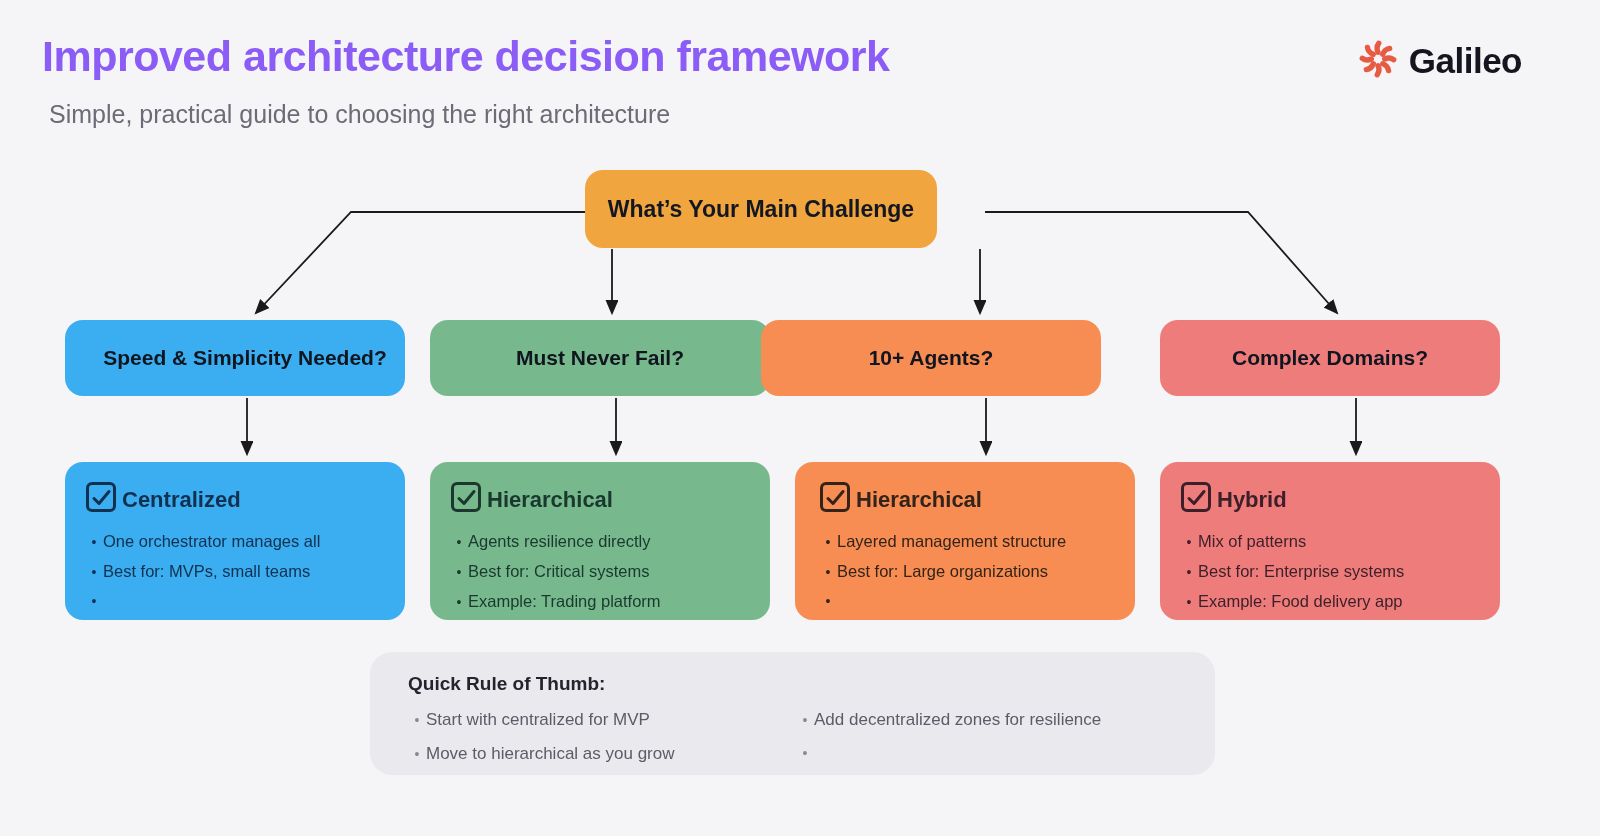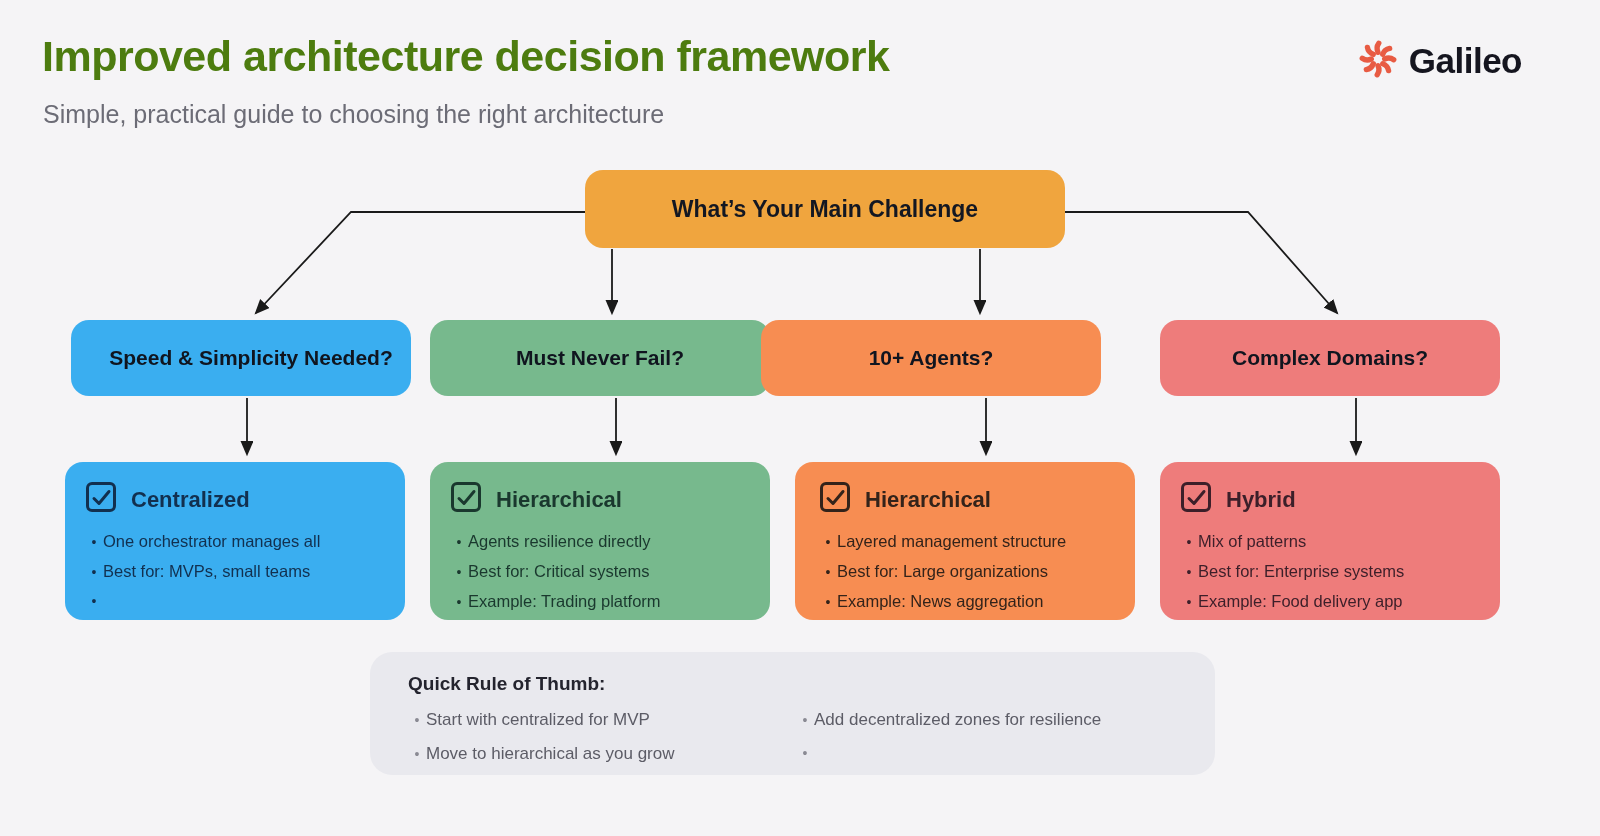--- a/index.html
+++ b/index.html
@@ -9,66 +9,66 @@
     font-family: "Liberation Sans", sans-serif;
     background: #F5F4F6;
     overflow: hidden;
     color: #161A33;
   }
 
   
   .page-title {
     position: absolute; left: 42px; top: 32px;
     font-size: 43px; font-weight: 700; letter-spacing: -0.5px;
-    color: #4d7c0f;
+    color: #8b5cf6;
   }
   .page-subtitle {
-    position: absolute; left: 43px; top: 100px;
+    position: absolute; left: 49px; top: 100px;
     font-size: 25px; font-weight: 400; color: #6C6C76;
   }
   .logo {
     position: absolute; right: 78px; top: 36px;
     display: flex; align-items: center; gap: 8px;
   }
   .logo-text { font-size: 35px; font-weight: 600; color: #15151F; letter-spacing: -0.5px; }
 
   
   .arrow-layer {
     position: absolute; left: 0; top: 0; width: 1600px; height: 836px;
     pointer-events: none;
   }
 
   .node {
     position: absolute; display: flex; align-items: center; justify-content: center;
     border-radius: 18px; text-align: center;
   }
   .root-node {
-    left: 585px; top: 170px; width: 480px; height: 78px;
+    left: 585px; top: 170px; width: 352px; height: 78px;
     background: var(--root-color, #F0A53E);
     font-size: 23px; font-weight: 600; color: #131722;
   }
   .q-node {
     top: 320px; width: 340px; height: 76px;
     font-size: 21px; font-weight: 600; color: #10151F;
   }
-  .q0 { left: 71px;  background: var(--c0, #3AAEF0); padding-left: 20px; }
+  .q0 { left: 65px;  background: var(--c0, #3AAEF0); padding-left: 20px; }
   .q1 { left: 430px; background: var(--c1, #77B98D); }
   .q2 { left: 761px; background: var(--c2, #F78D52); }
   .q3 { left: 1160px; background: var(--c3, #EE7C7B); }
 
   .card {
     position: absolute; top: 462px; width: 340px; height: 158px;
     border-radius: 18px; padding: 19px 20px 0 20px;
   }
   .card.c0 { left: 65px;  background: var(--c0, #3AAEF0); color: #12304F; }
   .card.c1 { left: 430px; background: var(--c1, #77B98D); color: #1A382E; }
   .card.c2 { left: 795px; background: var(--c2, #F78D52); color: #33231A; padding-left: 24px; }
   .card.c3 { left: 1160px; background: var(--c3, #EE7C7B); color: #3C1F29; }
 
-  .card-head { display: flex; align-items: center; gap: 13px; margin-bottom: 9px; }
+  .card-head { display: flex; align-items: center; gap: 4px; margin-bottom: 9px; }
   .card-title { font-size: 22px; font-weight: 700; }
   .check-icon { flex: 0 0 auto; display: block; }
 
   .bullet-row { display: flex; align-items: baseline; line-height: 29px; font-size: 16.5px; }
   .bullet-row .dot { width: 18px; text-align: center; flex: 0 0 auto; font-size: 14px; }
 
   
   .rule-box {
     position: absolute; left: 370px; top: 652px; width: 845px; height: 123px;
     background: #E9E9EE; border-radius: 22px; padding: 21px 0 0 38px;
@@ -187,21 +187,20 @@
   <div class="bullet-row">
       <span class="dot">•</span>
       <span>Layered management structure</span>
     </div>
   <div class="bullet-row">
       <span class="dot">•</span>
       <span>Best for: Large organizations</span>
     </div>
   <div class="bullet-row">
       <span class="dot">•</span>
-      <span>Example: News aggregation</span>
     </div>
 </div>
 
 <div class="card c3">
   <div class="card-head">
     <span class="check-icon">
       <svg width="33" height="33" viewBox="0 0 33 33">
           <rect x="2.5" y="2.5" width="27" height="27" rx="4.5" fill="none" stroke="currentColor" stroke-width="3"></rect>
           <path d="M9 17.5 L14 22.5 L24 10.5" fill="none" stroke="currentColor" stroke-width="3" stroke-linecap="round" stroke-linejoin="round"></path>
         </svg>

